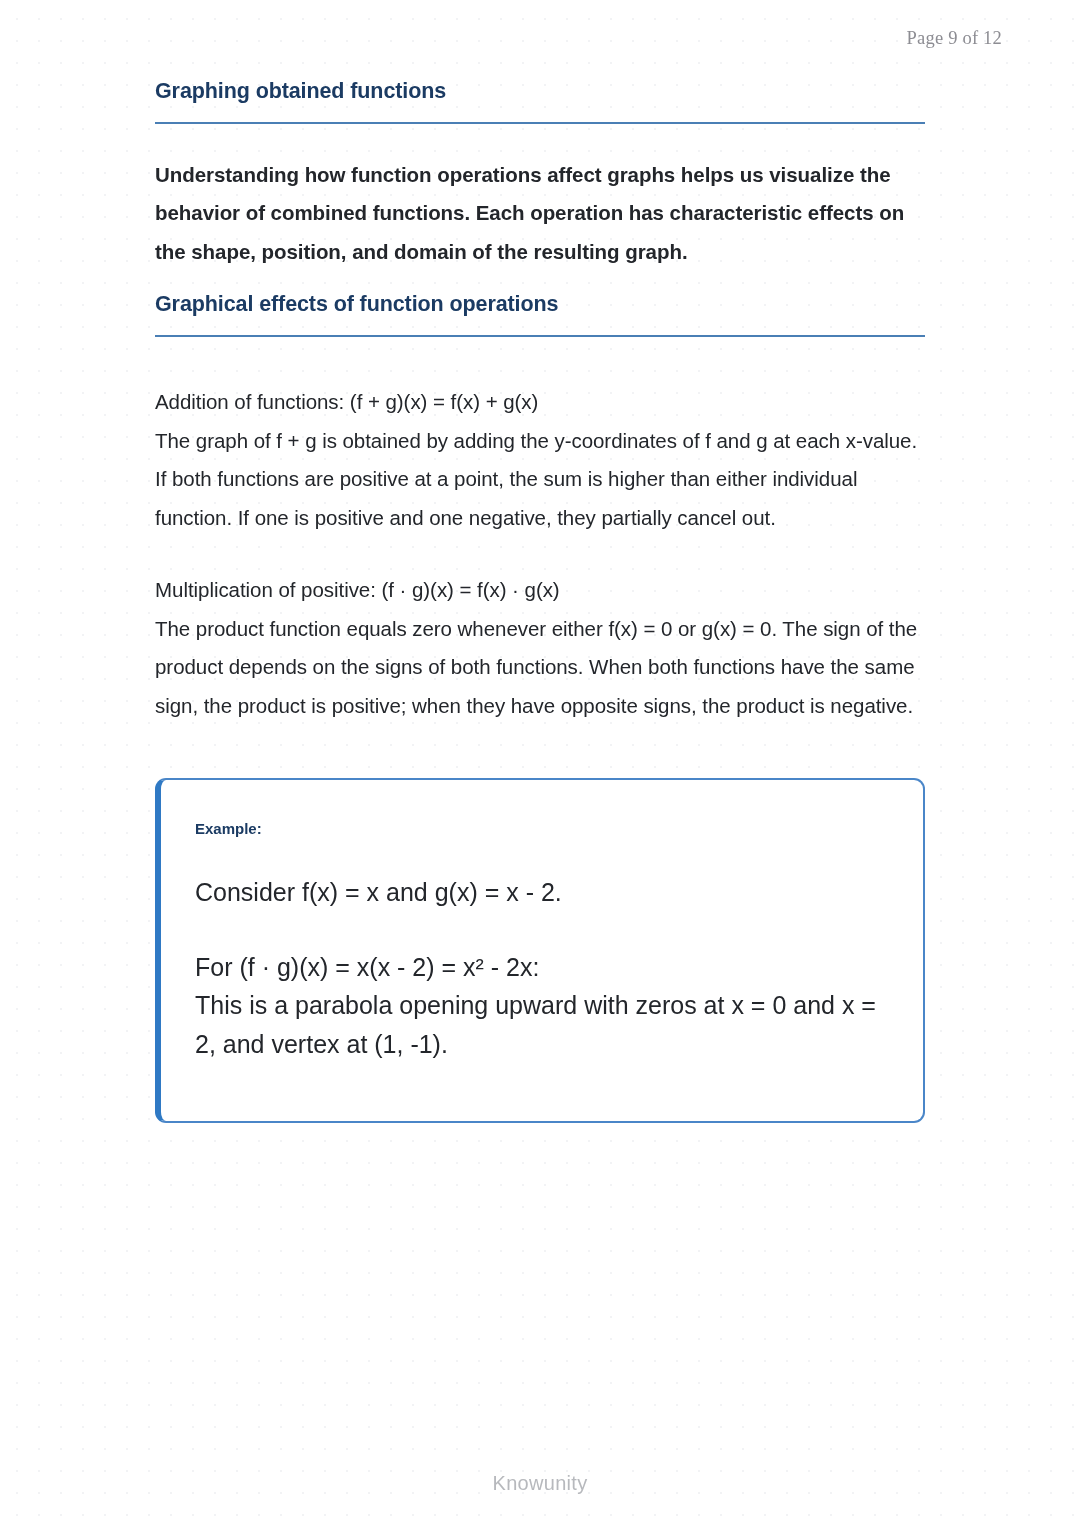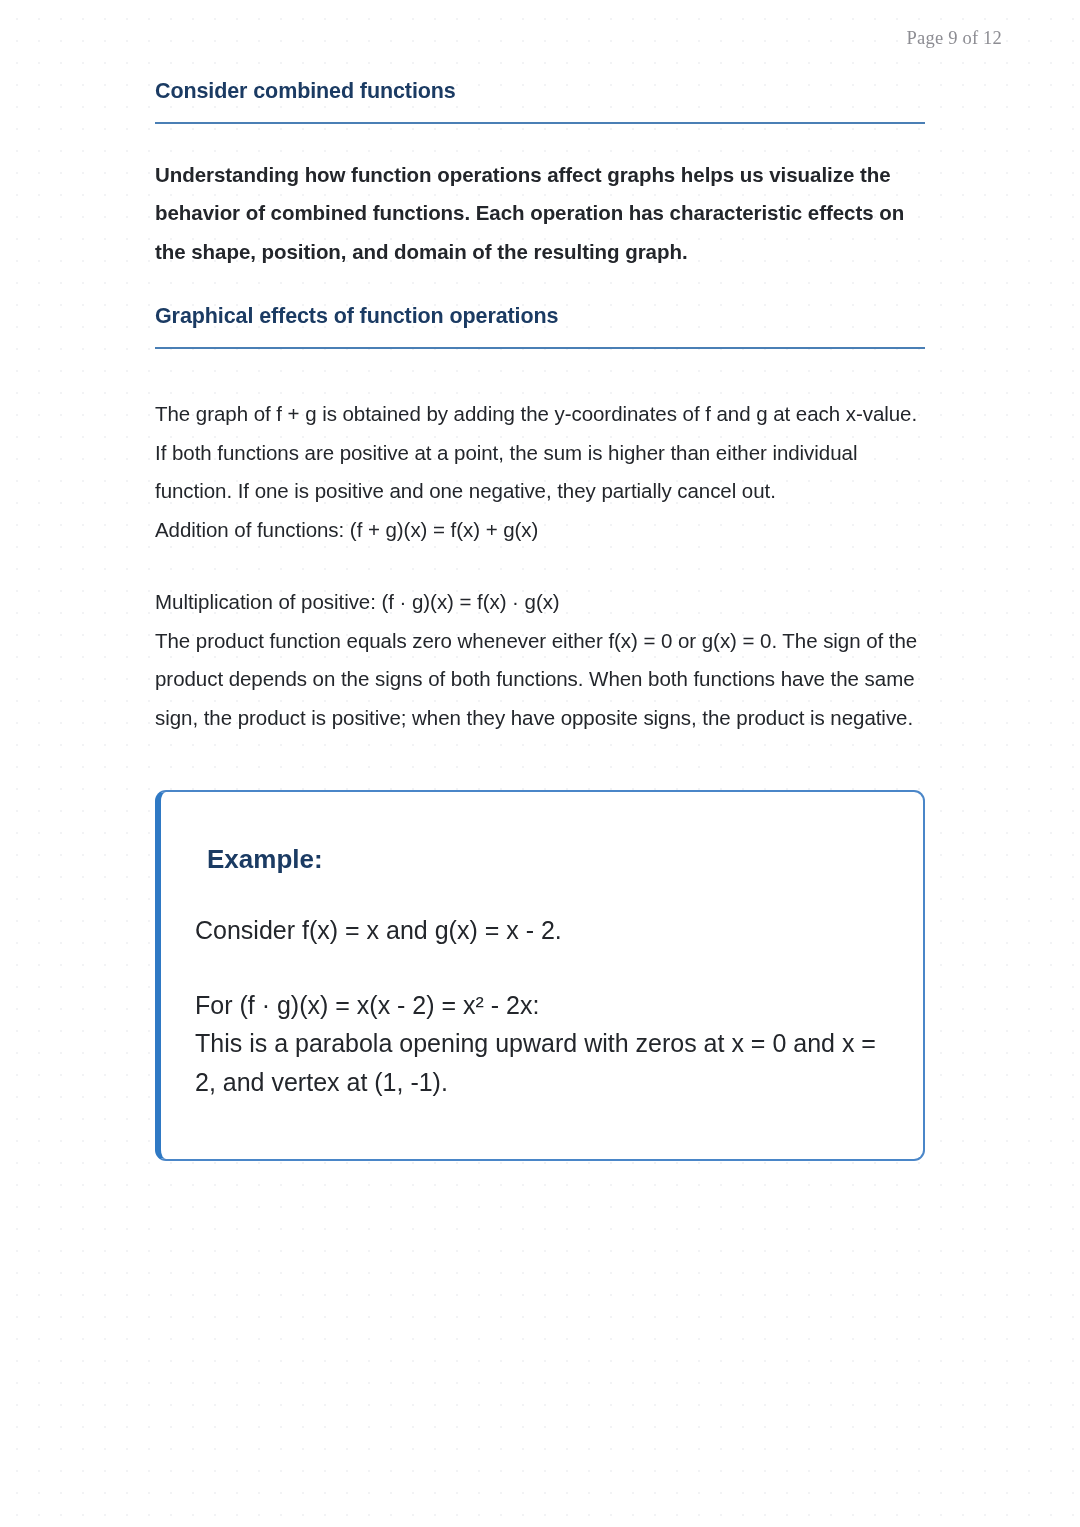--- a/index.html
+++ b/index.html
@@ -70,38 +70,38 @@
     font-size: 20.5px;
     line-height: 38.5px;
     color: #23262b;
     margin: 0;
     letter-spacing: -0.05px;
   }
   .para-gap-intro { margin-top: 32px; font-weight: bold; }
   .para-gap-lg { margin-top: 34px; }
   .para-gap-ops { margin-top: 46px; }
 
-  .block-gap { margin-top: 32px; }
+  .block-gap { margin-top: 20px; }
 
   
   .example-box {
     margin-top: 53px;
     border: 2px solid #4a86c8;
     border-left: 6px solid #2f79c4;
     border-radius: 11px;
     background: #ffffff;
     padding: 40px 34px 58px 34px;
     box-sizing: border-box;
     width: 770px;
   }
   .example-label {
-    font-size: 26px;
+    font-size: 15px;
     font-weight: bold;
     color: #1b3b63;
-    margin: 12px;
+    margin: 0;
   }
   .example-text {
     font-size: 25px;
     line-height: 38.5px;
     color: #23262b;
     margin: 0;
   }
   .ex-gap { margin-top: 36px; }
 
   
@@ -119,34 +119,34 @@
 </head>
 <body>
 
 <div class="page">
 
   <div class="page-indicator">Page 9 of 12</div>
 
   <div class="content">
 
     <div class="heading-block">
-      <h1 class="section-heading">Consider combined functions</h1>
+      <h1 class="section-heading">Graphing obtained functions</h1>
       <div class="heading-rule"></div>
     </div>
 
     <p class="body-text para-gap-intro">Understanding how function operations affect graphs helps us visualize the behavior of combined functions. Each operation has characteristic effects on the shape, position, and domain of the resulting graph.</p>
 
     <div class="heading-block block-gap">
       <h2 class="section-heading">Graphical effects of function operations</h2>
       <div class="heading-rule"></div>
     </div>
 
     <div class="para-gap-ops">
+      <p class="body-text">Addition of functions: (f + g)(x) = f(x) + g(x)</p>
       <p class="body-text">The graph of f + g is obtained by adding the y-coordinates of f and g at each x-value. If both functions are positive at a point, the sum is higher than either individual function. If one is positive and one negative, they partially cancel out.</p>
-      <p class="body-text">Addition of functions: (f + g)(x) = f(x) + g(x)</p>
     </div>
 
     <div class="para-gap-lg">
       <p class="body-text">Multiplication of positive: (f · g)(x) = f(x) · g(x)</p>
       <p class="body-text">The product function equals zero whenever either f(x) = 0 or g(x) = 0. The sign of the product depends on the signs of both functions. When both functions have the same sign, the product is positive; when they have opposite signs, the product is negative.</p>
     </div>
 
     <div class="example-box">
       <p class="example-label">Example:</p>
 
@@ -156,14 +156,15 @@
       </div>
 
       <div class="ex-gap">
         <p class="example-text">For (f · g)(x) = x(x - 2) = x² - 2x:</p>
         <p class="example-text">This is a parabola opening upward with zeros at x = 0 and x = 2, and vertex at (1, -1).</p>
       </div>
     </div>
 
   </div>
 
+  <div class="footer-brand">Knowunity</div>
 
 </div>
 
 </body></html>

